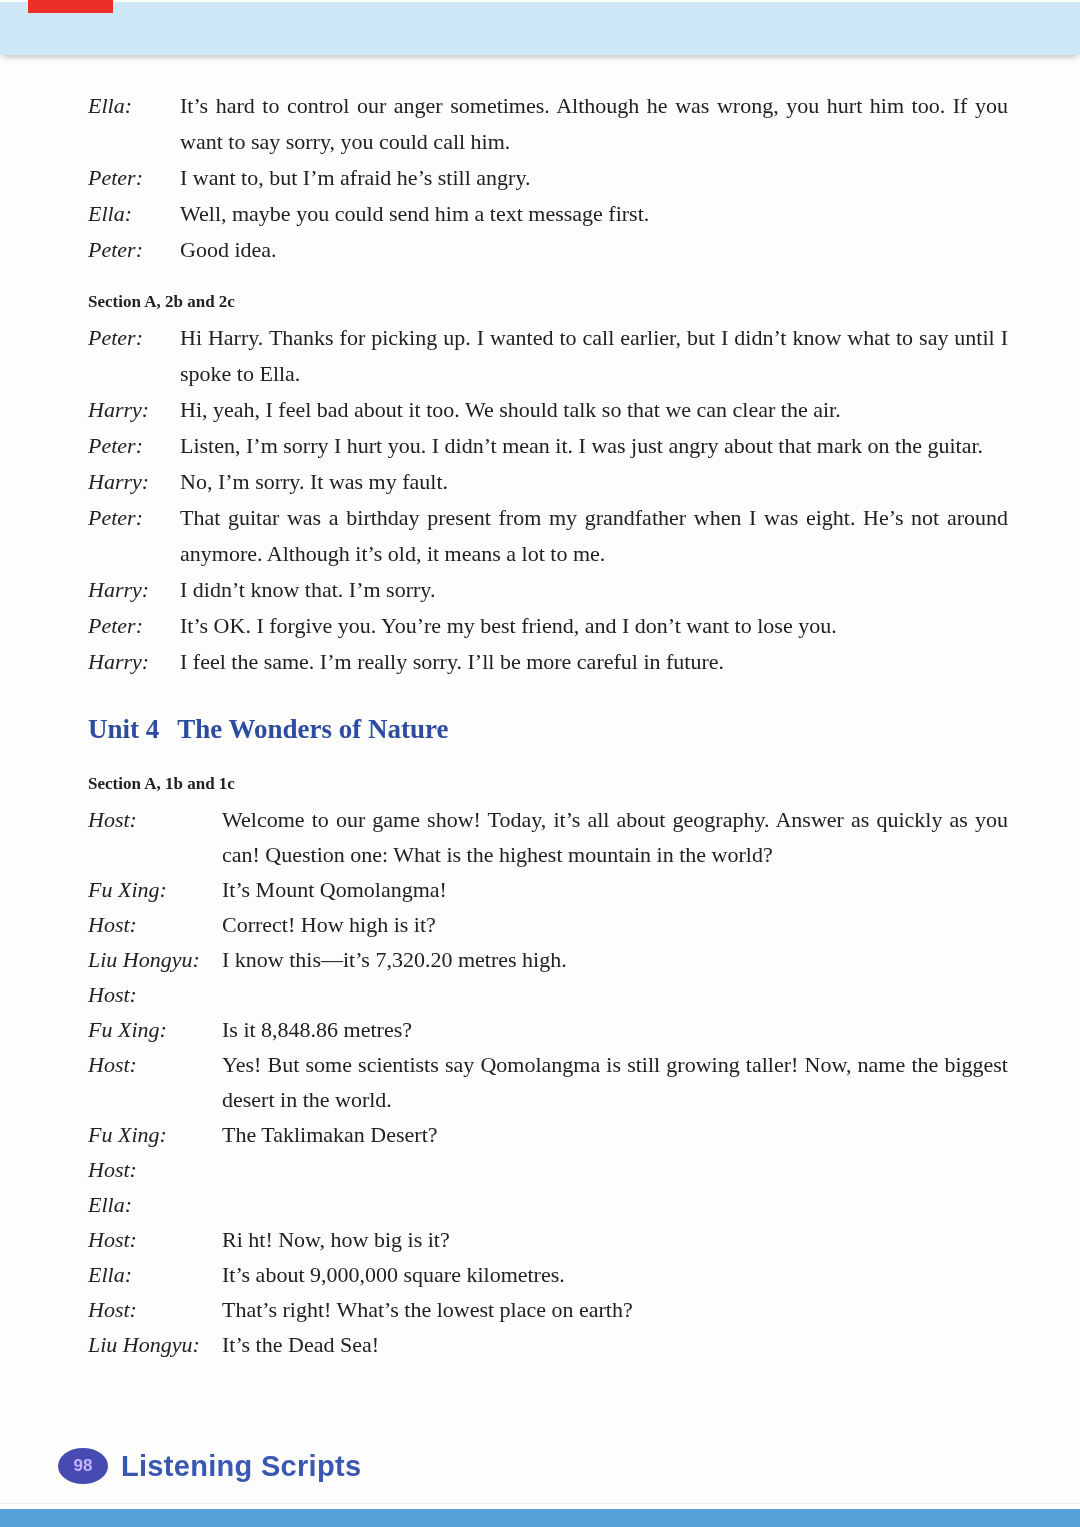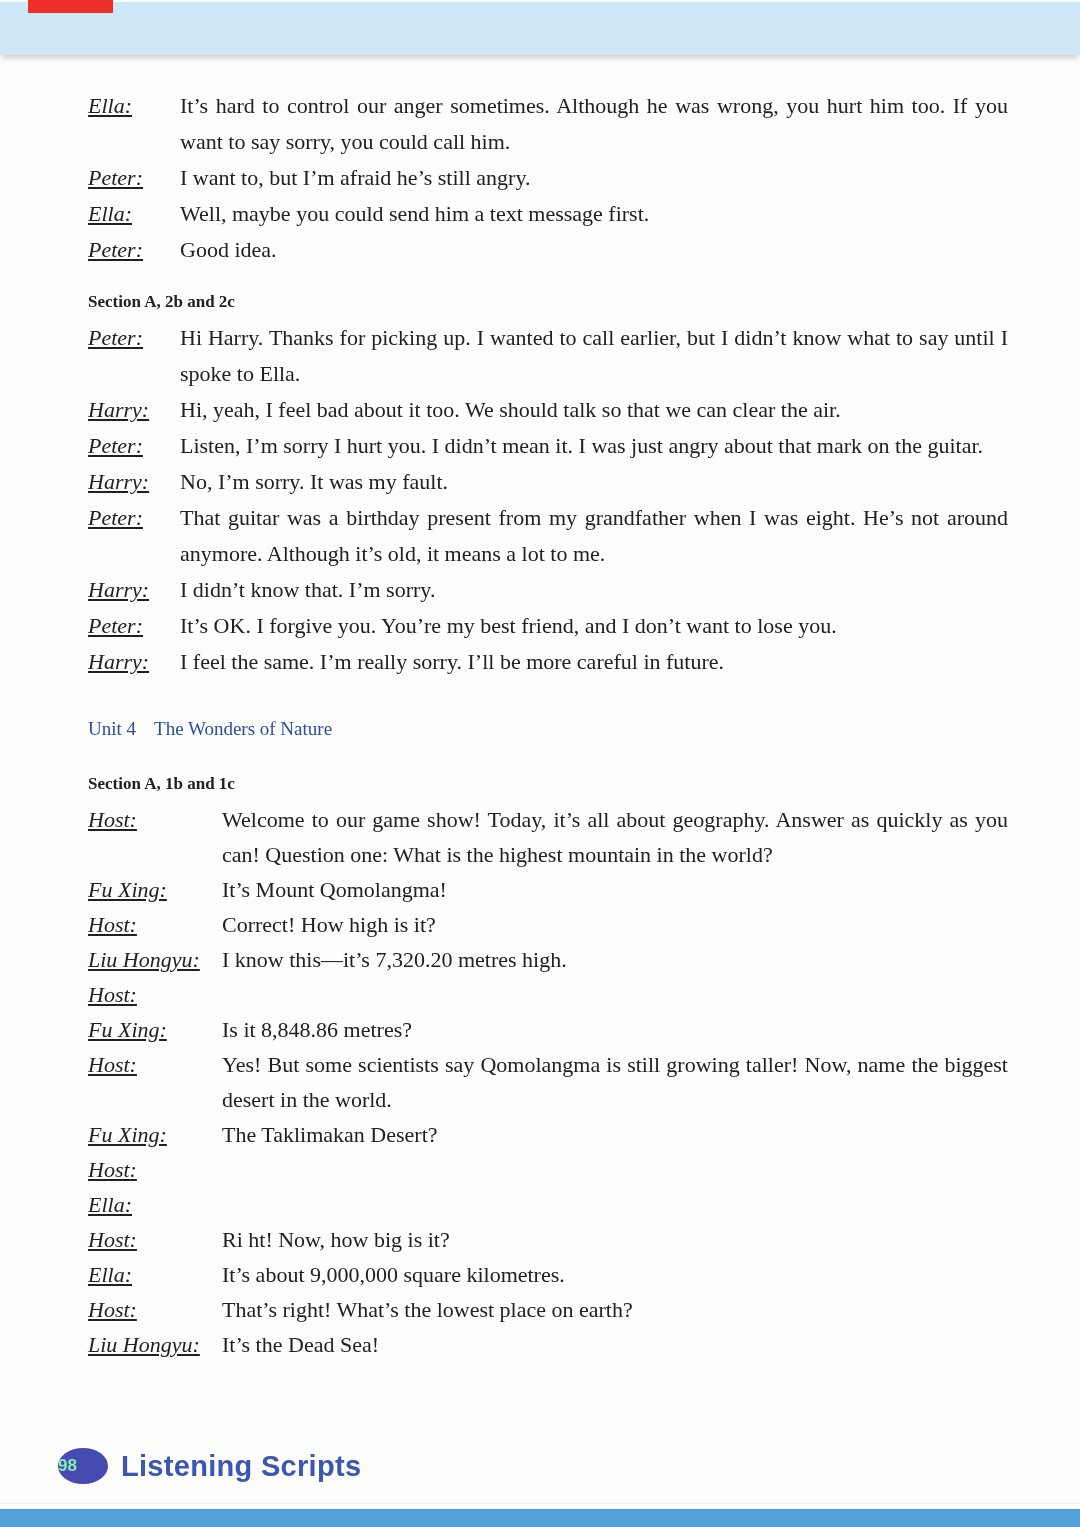--- a/index.html
+++ b/index.html
@@ -17,42 +17,42 @@
     box-shadow:0 5px 5px -2px rgba(90,90,90,.28);
   }
   .content{
     position:absolute;top:88px;left:88px;width:920px;
     font-size:22px;
   }
   .dialogue{line-height:36px;}
   .dialogue.wide{line-height:35px;}
   .dialogue .row{display:flex;align-items:flex-start;}
   .dialogue .spk{
-    flex:0 0 92px;font-style:italic;text-decoration:underline;
+    flex:0 0 92px;font-style:italic;
   }
   .dialogue.wide .spk{flex-basis:134px;}
   .dialogue .txt{flex:1;text-align:justify;}
   .sec-head{
     font-size:17px;font-weight:bold;line-height:36px;
     margin:16px 0 0 0;
   }
   .unit-head{
-    font-size:19px;font-weight:normal;line-height:42px;
+    font-size:27px;font-weight:bold;line-height:42px;
     margin:28px 0 8px 0;
   }
   .unit-head .unit-no{margin-right:18px;}
   .footer{
     position:absolute;left:58px;top:1448px;
     display:flex;align-items:center;gap:13px;
     font-family:"Liberation Sans", sans-serif;
   }
   .badge{
     width:50px;height:36px;border-radius:50%;
-    display:flex;align-items:center;justify-content:flex-start;
-    color:#86efac;font-weight:bold;font-size:17px;
+    display:flex;align-items:center;justify-content:center;
+    color:#c4b5fd;font-weight:bold;font-size:17px;
   }
   .footer-label{font-weight:bold;font-size:29px;letter-spacing:.3px;}
   .bottom-bar{
     position:absolute;left:0;right:0;bottom:0;height:18px;
   }
   .faint-rule{
     position:absolute;left:0;right:0;top:1503px;height:1px;
     background:rgba(0,0,0,0.05);
   }
 </style>

